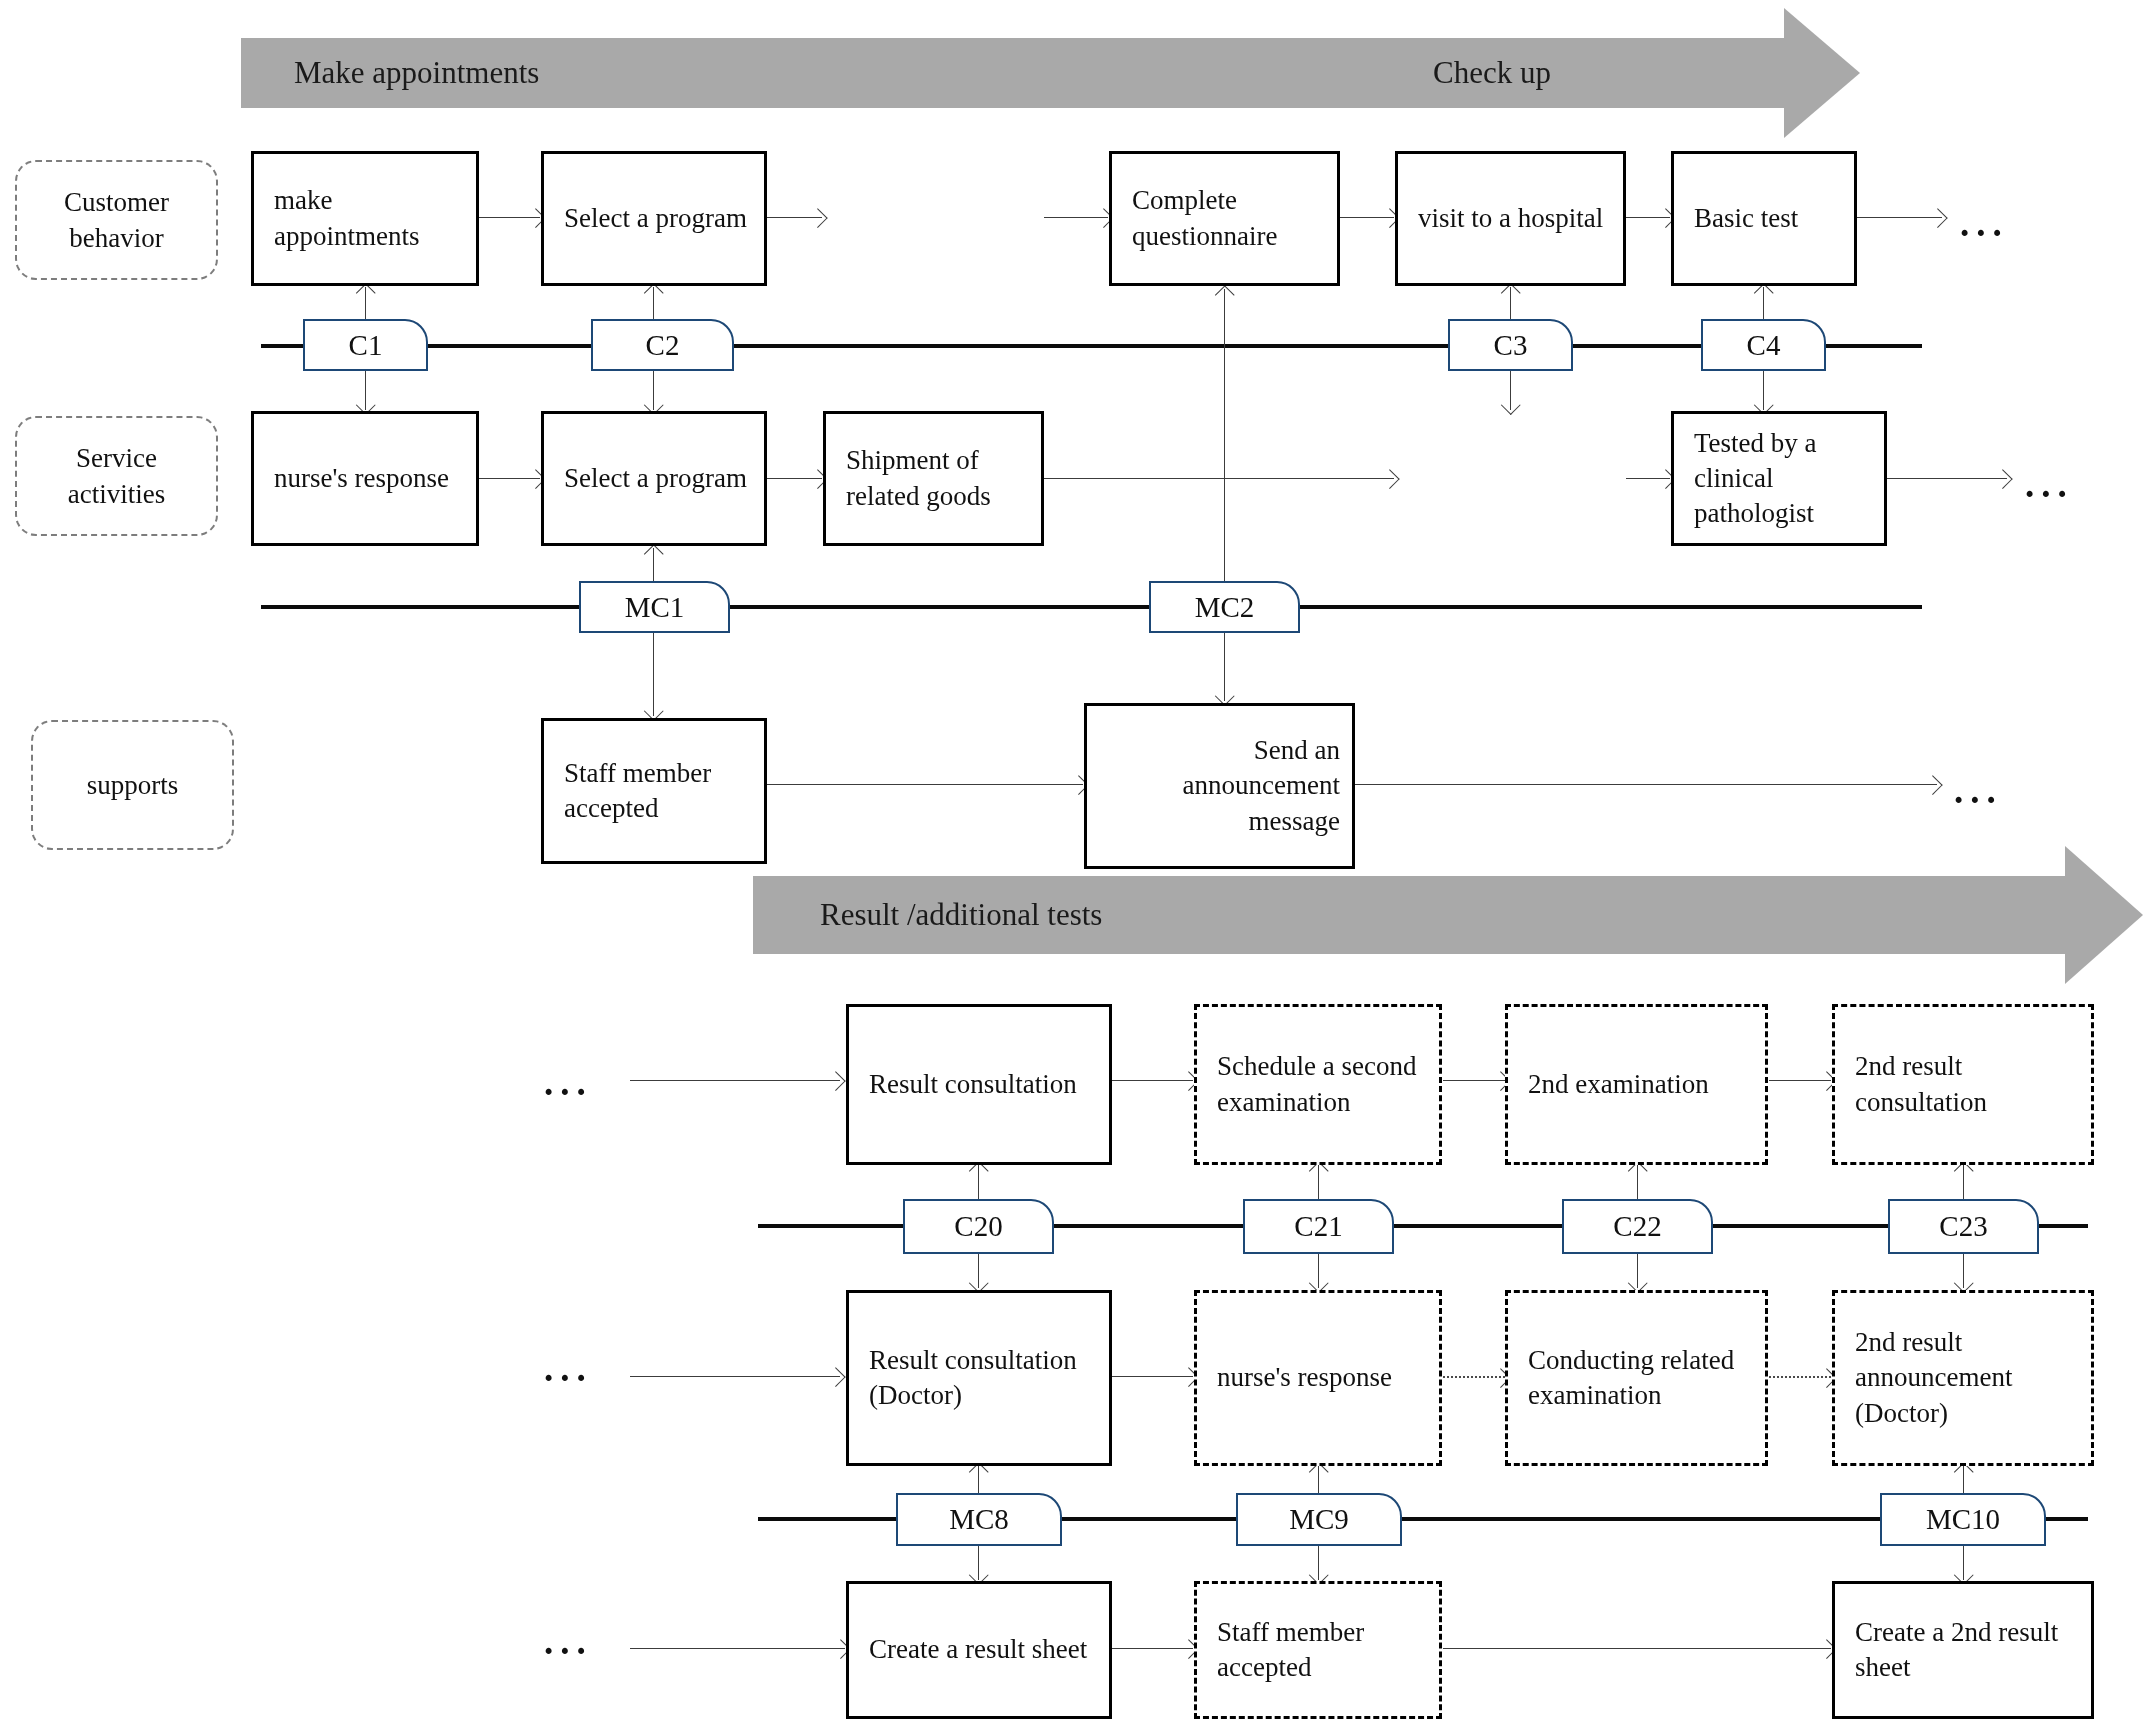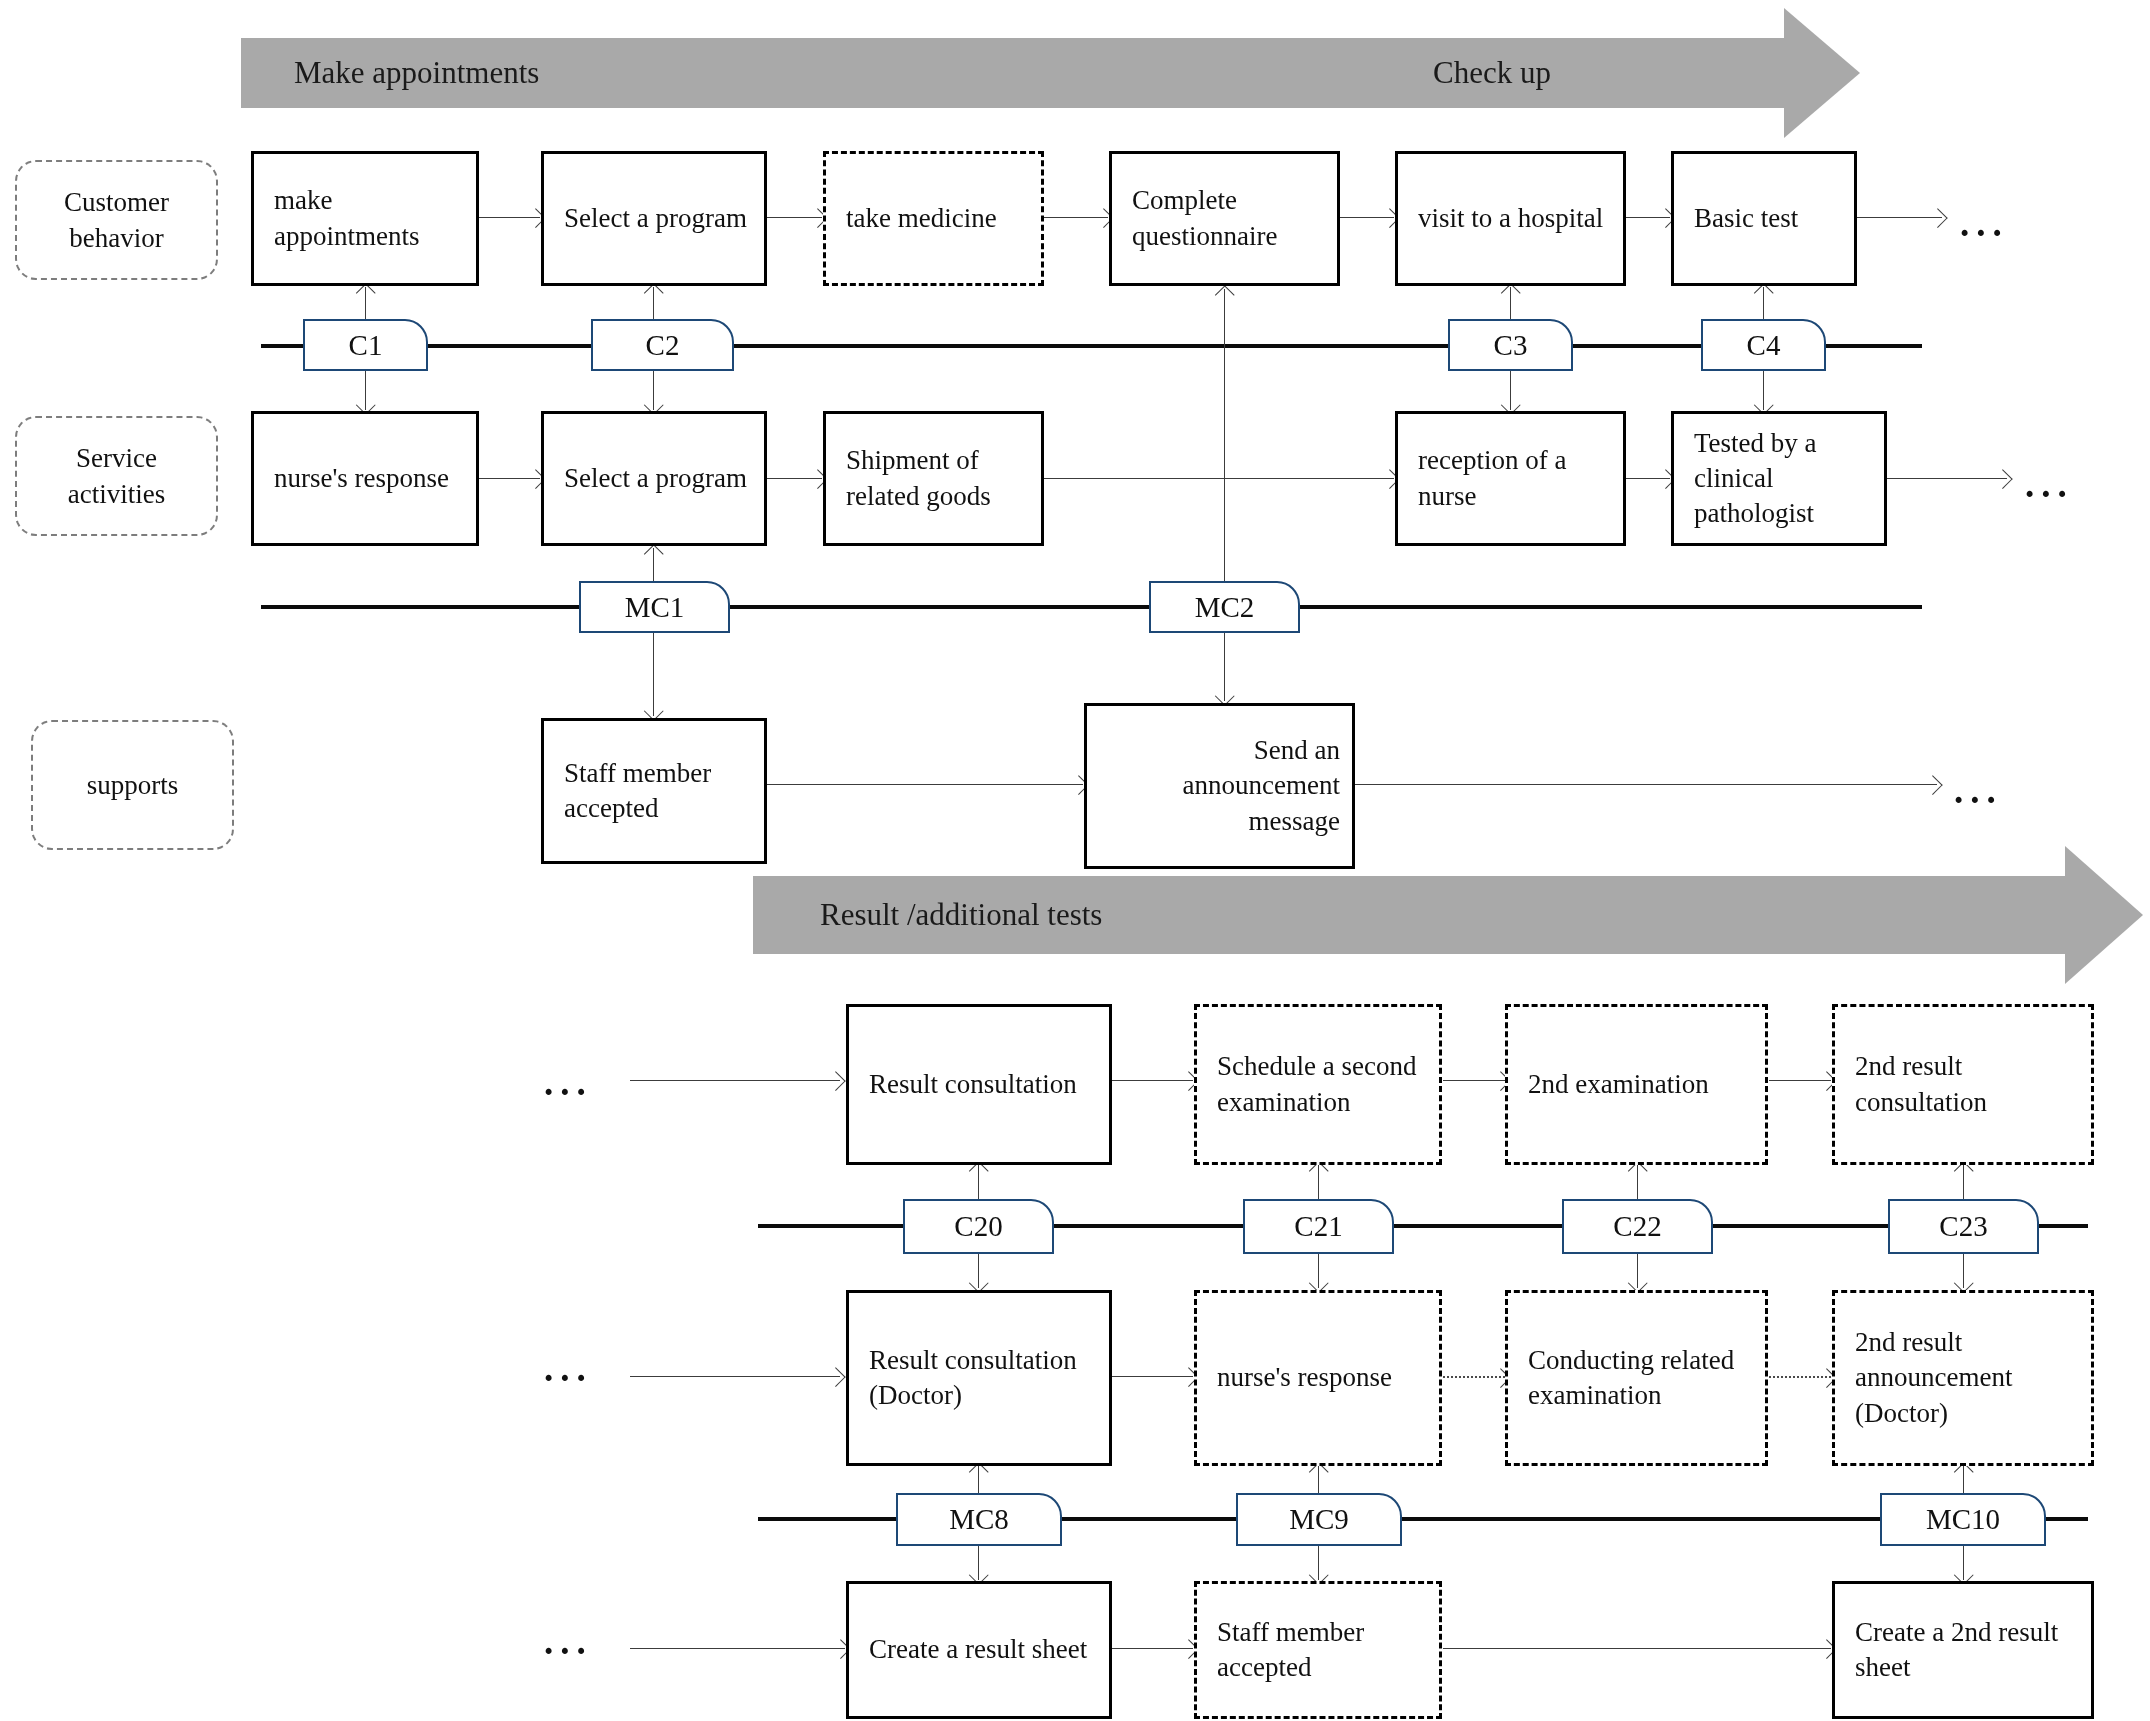--- a/index.html
+++ b/index.html
@@ -45,21 +45,20 @@
   <div class="banner-head" style="left:1784px;top:7.5px;border-top:65px solid transparent;border-bottom:65px solid transparent;border-left:76px solid #a9a9a9;"></div>
   <div class="banner-text" style="left:294px;top:38px;height:70px;">Make appointments</div>
   <div class="banner-text" style="left:1433px;top:38px;height:70px;">Check up</div>
 
   <div class="lblbox" style="left:15px;top:160px;width:203px;height:120px;">Customer behavior</div>
   <div class="lblbox" style="left:15px;top:416px;width:203px;height:120px;">Service activities</div>
   <div class="lblbox" style="left:31px;top:720px;width:203px;height:130px;">supports</div>
 
   <div class="box" style="left:251px;top:151px;width:228px;height:135px;">make appointments</div>
   <div class="box" style="left:541px;top:151px;width:226px;height:135px;">Select a program</div>
-  <div class="box hdash" style="left:823px;top:151px;width:221px;height:135px;">take medicine</div>
   <div class="box" style="left:1109px;top:151px;width:231px;height:135px;">Complete questionnaire</div>
   <div class="box" style="left:1395px;top:151px;width:231px;height:135px;">visit to a hospital</div>
   <div class="box" style="left:1671px;top:151px;width:186px;height:135px;">Basic test</div>
 
   <div class="harrow" style="left:479px;top:217px;width:61px;"></div>
   <div class="harrow" style="left:767px;top:217px;width:55px;"></div>
   <div class="harrow" style="left:1044px;top:217px;width:64px;"></div>
   <div class="harrow" style="left:1340px;top:217px;width:54px;"></div>
   <div class="harrow" style="left:1626px;top:217px;width:44px;"></div>
   <div class="harrow" style="left:1857px;top:217px;width:85px;"></div>
@@ -76,21 +75,20 @@
   <div class="varrow up" style="left:653px;top:287px;height:32px;"></div>
   <div class="varrow down" style="left:653px;top:371px;height:39px;"></div>
   <div class="varrow up" style="left:1510px;top:287px;height:32px;"></div>
   <div class="varrow down" style="left:1510px;top:371px;height:39px;"></div>
   <div class="varrow up" style="left:1763px;top:287px;height:32px;"></div>
   <div class="varrow down" style="left:1763px;top:371px;height:39px;"></div>
 
   <div class="box" style="left:251px;top:411px;width:228px;height:135px;">nurse's response</div>
   <div class="box" style="left:541px;top:411px;width:226px;height:135px;">Select a program</div>
   <div class="box" style="left:823px;top:411px;width:221px;height:135px;">Shipment of related goods</div>
-  <div class="box" style="left:1395px;top:411px;width:231px;height:135px;">reception of a nurse</div>
   <div class="box" style="left:1671px;top:411px;width:216px;height:135px;">Tested by a clinical pathologist</div>
 
   <div class="harrow" style="left:479px;top:478px;width:61px;"></div>
   <div class="harrow" style="left:767px;top:478px;width:55px;"></div>
   <div class="harrow" style="left:1044px;top:478px;width:350px;"></div>
   <div class="harrow" style="left:1626px;top:478px;width:44px;"></div>
   <div class="harrow" style="left:1887px;top:478px;width:120px;"></div>
   <div class="dots" style="left:2025px;top:466px;">...</div>
 
   <div class="hline" style="left:261px;top:605px;width:1661px;"></div>

